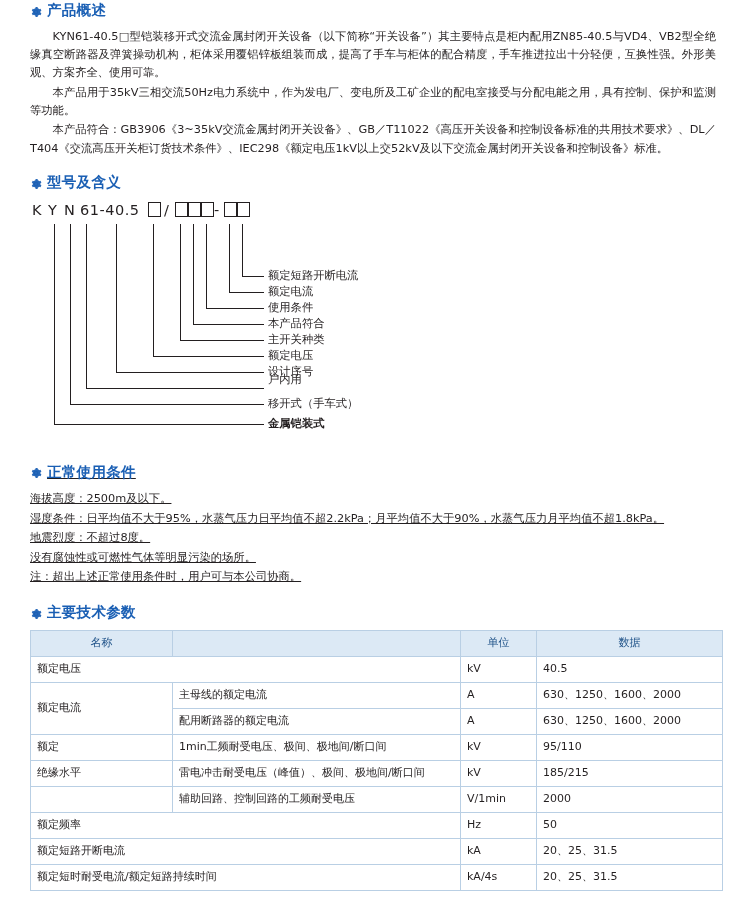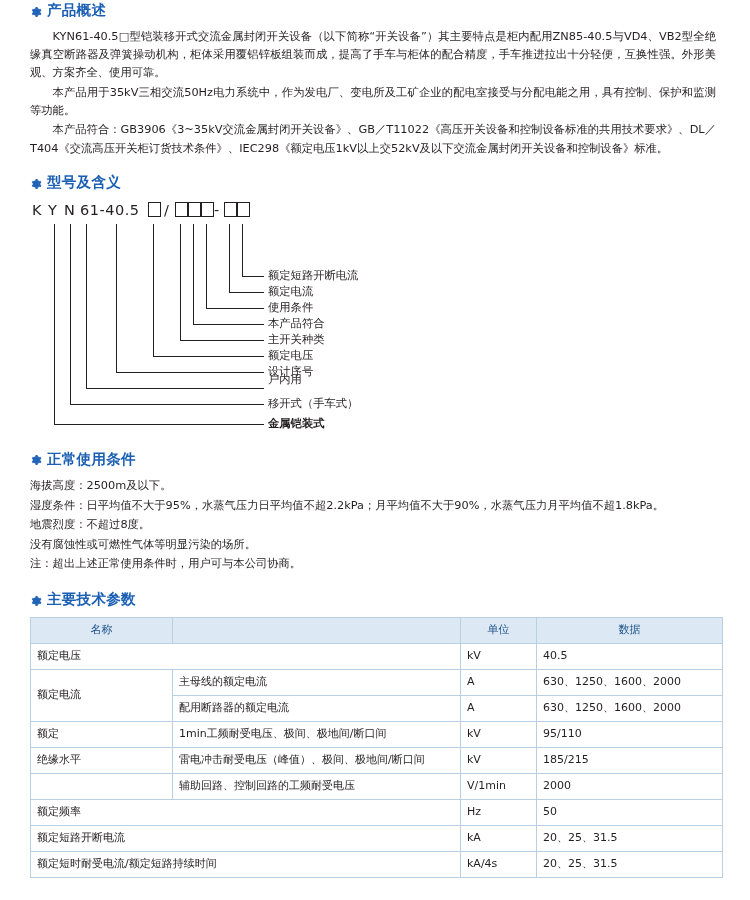--- a/index.html
+++ b/index.html
@@ -102,21 +102,22 @@
     background: #231f20;
   }
   .dlabel {
     position: absolute;
     font-size: 11.3px;
     white-space: nowrap;
     line-height: 1;
   }
   
   .sec-cond {
-    margin-top: 1px;
+    margin-top: 14px;
+    text-decoration: underline;
   }
   .cond-list {
     padding: 0 34px 0 30px;
     font-size: 11.3px;
     line-height: 1.72;
   }
   .cond-list div {
     margin: 0;
   }
   

